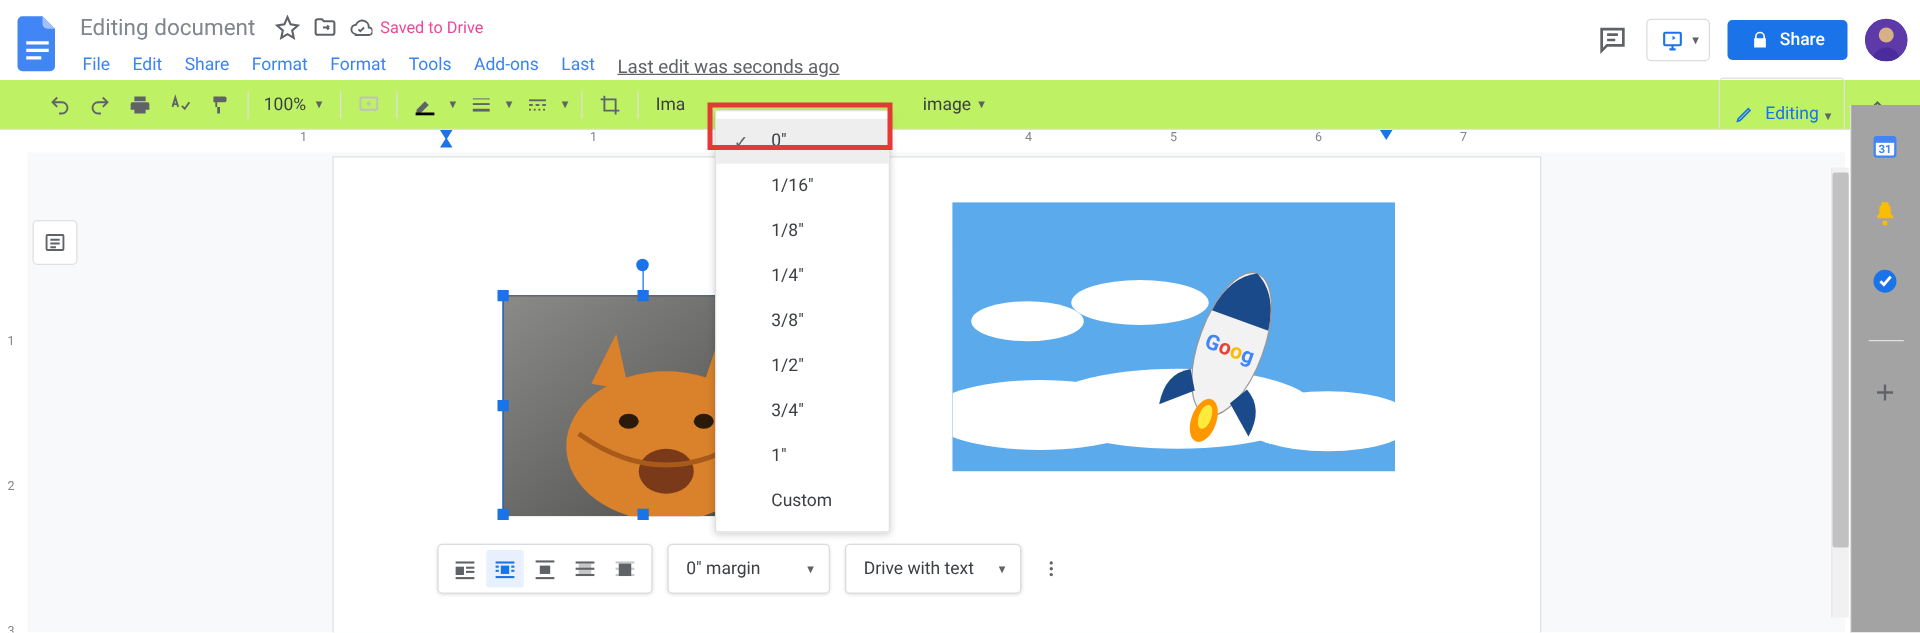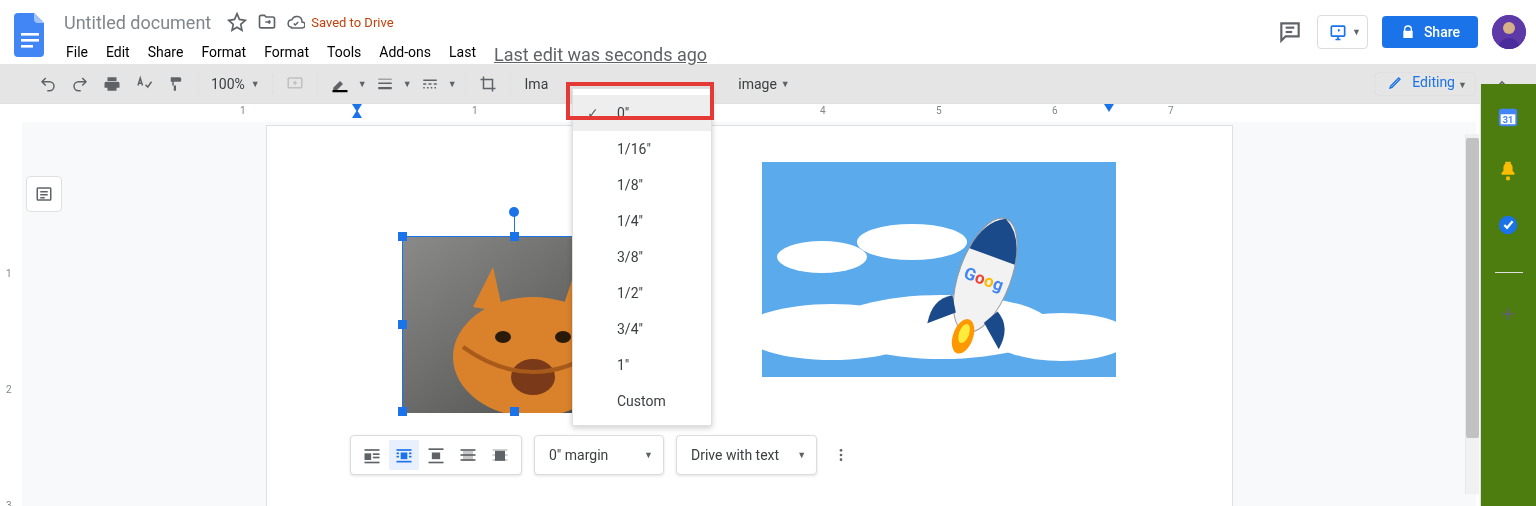--- a/index.html
+++ b/index.html
@@ -5,41 +5,41 @@
     * { margin: 0; padding: 0; box-sizing: border-box; font-family: 'Google Sans', Roboto, Arial, sans-serif; }
     body { background: #fff; width: 1536px; height: 506px; overflow: hidden; position: relative; }
 
     
     .titlebar { height: 64px; display: flex; align-items: flex-start; padding: 8px 10px 0 10px; border-bottom: 1px solid #fff; }
     .docs-logo { width: 40px; height: 54px; display: flex; align-items: center; justify-content: center; margin-right: 8px; }
     .title-col { flex: 0 0 auto; }
     .title-row { display: flex; align-items: center; height: 28px; gap: 10px; }
     .doc-title { font-size: 18px; color: #80868b; padding: 2px 6px; }
     .title-icon { width: 20px; height: 20px; color: #5f6368; display:flex; align-items:center; justify-content:center; }
-    .saved { font-size: 13px; color: #c2410c; display: flex; align-items: center; gap: 6px; }
+    .saved { font-size: 13px; color: #ec4899; display: flex; align-items: center; gap: 6px; }
     .menubar { display: flex; gap: 2px; margin-top: 4px; }
-    .menu-item { font-size: 14px; color: #000000; padding: 4px 8px; border-radius: 4px; cursor: pointer; }
-    .last-edit { font-size: 18px; color: #5f6368; text-decoration: underline; padding: 4px 8px; cursor: pointer; }
+    .menu-item { font-size: 14px; color: #3b82f6; padding: 4px 8px; border-radius: 4px; cursor: pointer; }
+    .last-edit { font-size: 15px; color: #5f6368; text-decoration: underline; padding: 4px 8px; cursor: pointer; }
 
     .titlebar-right { margin-left: auto; display: flex; align-items: center; gap: 14px; height: 48px; }
     .comment-icon { width: 26px; height: 26px; color: #5f6368; }
     .present-btn { display:flex;align-items:center;gap:4px;border:1px solid #dadce0;border-radius:4px;padding:6px 6px 6px 10px;color:#1a73e8; cursor:pointer; }
     .share-btn { background:#1a73e8;color:#fff;border-radius:4px;padding:8px 18px;font-size:14px;font-weight:500;display:flex;align-items:center;gap:8px;cursor:pointer; }
     .avatar { width:34px;height:34px;border-radius:50%;background:linear-gradient(135deg,#6a3cc9,#4a2c9c);display:flex;align-items:center;justify-content:center;overflow:hidden; }
     .avatar svg{width:100%;height:100%;}
 
     
-    .toolbar { height: 40px; border-bottom: 1px solid #e0e0e0; display: flex; align-items: center; padding: 0 20px 0 34px; gap: 4px; background: #e5e5e5; }
+    .toolbar { height: 40px; border-bottom: 1px solid #e0e0e0; display: flex; align-items: center; padding: 0 20px 0 34px; gap: 4px; background: #bef264; }
     .tb-btn { width: 28px; height: 28px; display: flex; align-items: center; justify-content: center; color: #5f6368; border-radius: 2px; cursor: pointer; }
     .tb-sep { width: 1px; height: 22px; background: #e0e0e0; margin: 0 4px; }
     .zoom { display:flex;align-items:center;gap:6px;font-size:14px;color:#3c4043;padding:0 4px;cursor:pointer; }
     .tb-text { font-size:14px;color:#3c4043;padding:0 6px;display:flex;align-items:center;gap:4px;cursor:pointer; }
     .dd-tri { font-size:9px;color:#5f6368; }
 
-    .editing-btn { margin-left:auto;display:flex;align-items:flex-end;gap:8px;border:1px solid #e0e0e0;border-radius:4px;padding:1px 20px 5px 12px;color:#1a73e8;font-size:14px;cursor:pointer;position:relative; }
+    .editing-btn { margin-left:auto;display:flex;align-items:flex-end;gap:8px;border:1px solid #e0e0e0;border-radius:4px;padding:20px 20px 5px 12px;color:#1a73e8;font-size:14px;cursor:pointer;position:relative; }
     .collapse-btn { width:28px;height:28px;margin-left:8px;display:flex;align-items:center;justify-content:center;color:#5f6368;cursor:pointer; }
 
     
     .ruler { height: 16px; background: #fff; position: relative; margin: 0 0 0 22px; display:flex;align-items:center;overflow:hidden;font-size:10px;color:#80868b;padding-left:210px; }
     .ruler .tick-label{position:absolute;top:1px;}
     .ruler .margin-tab{position:absolute;top:6px;width:0;height:0;border-left:5px solid transparent;border-right:5px solid transparent;border-bottom:8px solid #1a73e8;}
     .ruler .margin-tab.down{border-bottom:none;border-top:8px solid #1a73e8;}
 
     
     .editor-wrap { position: absolute; top: 122px; left: 0; right: 60px; bottom: 0; display:flex; }
@@ -71,21 +71,21 @@
     
     .dropdown { position:absolute; left:572px; top:88px; width:140px; background:#fff; box-shadow:0 2px 6px rgba(0,0,0,.2);border:1px solid #e0e0e0; z-index:50; padding:6px 0; }
     .dd-item { height:36px; display:flex; align-items:center; padding-left:44px; font-size:14px; color:#3c4043; position:relative; cursor:pointer; }
     .dd-item.sel { background:#eeeeee; }
     .dd-check { position:absolute; left:14px; color:#5f6368; }
 
     
     .red-box { position:absolute; left:566px; top:82px; width:148px; height:38px; border:4px solid #e53935; z-index:60; pointer-events:none; }
 
     
-    .side-panel { position:absolute; right:0; top:84px; width:56px; bottom:0; border-left:1px solid #e0e0e0; background:#4d7c0f; display:flex; flex-direction:column; align-items:center; padding-top:22px; gap:30px; }
+    .side-panel { position:absolute; right:0; top:84px; width:56px; bottom:0; border-left:1px solid #e0e0e0; background:#a3a3a3; display:flex; flex-direction:column; align-items:center; padding-top:22px; gap:30px; }
     .side-icon { width:24px;height:24px;cursor:pointer; }
     .side-sep { width:28px;height:1px;background:#e0e0e0;margin-top:4px; }
 
     .scrollbar-v { position:absolute; right:57px; top:134px; width:14px; height:360px; background:#f1f1f1; border-left:1px solid #e8e8e8; }
     .scroll-thumb { width:100%; height:300px; background:#c1c1c1; border-radius:2px; margin-top:4px;}
 
     svg { display:block; }
   </style>
 </head>
 <body>
@@ -95,21 +95,21 @@
     <svg width="36" height="48" viewBox="0 0 36 48">
         <path fill="#4285f4" d="M6 2h16l10 10v30a4 4 0 0 1-4 4H6a4 4 0 0 1-4-4V6a4 4 0 0 1 4-4z"></path>
         <path fill="#a1c2fa" d="M22 2l10 10H26a4 4 0 0 1-4-4z"></path>
         <rect x="9" y="22" width="18" height="2.6" fill="#fff"></rect>
         <rect x="9" y="28" width="18" height="2.6" fill="#fff"></rect>
         <rect x="9" y="34" width="12" height="2.6" fill="#fff"></rect>
       </svg>
   </div>
   <div class="title-col">
     <div class="title-row">
-      <span class="doc-title">Untitled document</span>
+      <span class="doc-title">Editing document</span>
       <span class="title-icon">
         <svg width="20" height="20" viewBox="0 0 24 24" fill="none" stroke="#5f6368" stroke-width="2">
             <path d="M12 2l2.9 6.9L22 10l-5.5 4.8L18 22l-6-3.6L6 22l1.5-7.2L2 10l7.1-1.1z"></path>
           </svg>
       </span>
       <span class="title-icon">
         <svg width="20" height="20" viewBox="0 0 24 24" fill="none" stroke="#5f6368" stroke-width="2">
             <path d="M3 6a2 2 0 0 1 2-2h4l2 2h8a2 2 0 0 1 2 2v9a2 2 0 0 1-2 2H5a2 2 0 0 1-2-2z"></path>
             <path d="M10 12h6m0 0l-2-2m2 2l-2 2"></path>
           </svg>

